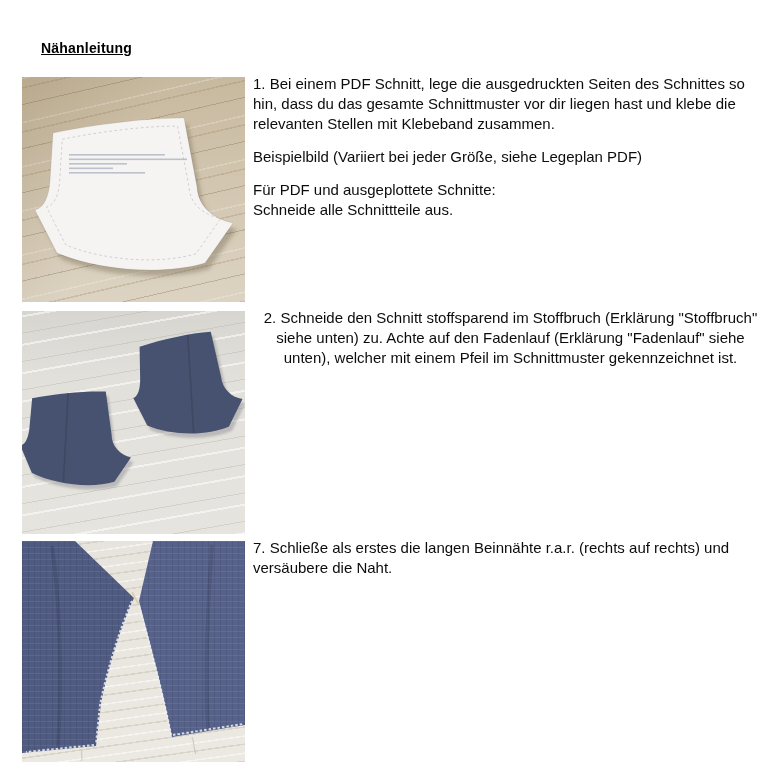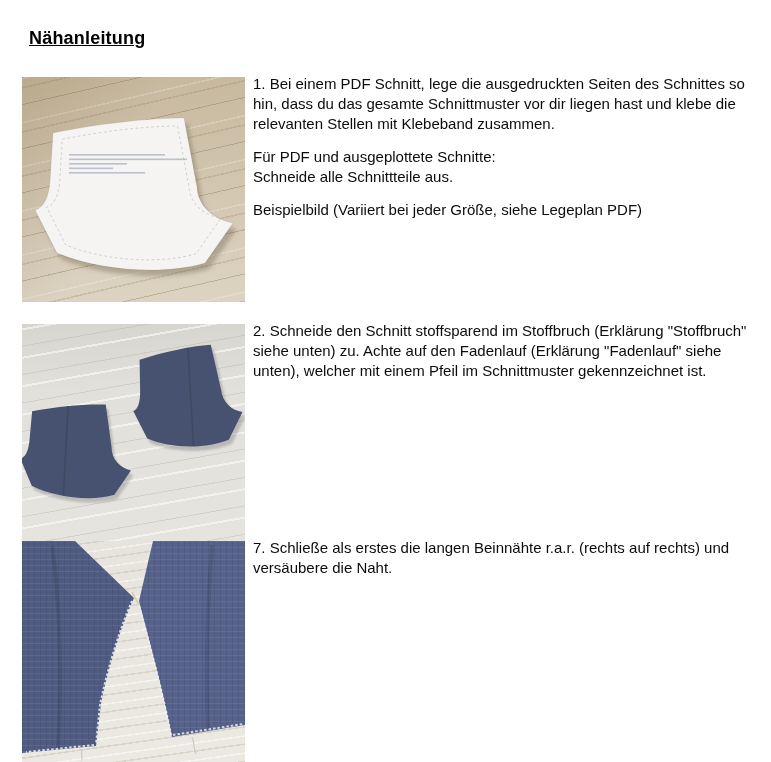--- a/index.html
+++ b/index.html
@@ -1,28 +1,28 @@
 <!DOCTYPE html>
 <html style="--fabric_dark: #46526f; --fabric_left: #505b82; --fabric_light: #57628b; --paper: #f5f4f2; --text: #0c0c0c;"><head>
 <meta charset="utf-8">
 <style>
   html,body{margin:0;padding:0;background:#ffffff;}
   body{width:771px;height:762px;position:relative;overflow:hidden;
        font-family:"Liberation Sans","DejaVu Sans",sans-serif;color:#111;}
   .page{position:absolute;inset:0;}
 
   h1.title{
-    position:absolute;left:25px;top:24px;margin:4px;
-    font-size:18px;font-weight:bold;text-decoration:underline;
+    position:absolute;left:25px;top:24px;margin:16px;
+    font-size:14px;font-weight:bold;text-decoration:underline;
     letter-spacing:.2px;color:#000;
   }
 
   .row{position:absolute;left:0;width:611px;}
   .row1{top:77px;height:225px;}
-  .row2{top:324px;height:223px;}
+  .row2{top:311px;height:223px;text-align:center;}
   .row3{top:541px;height:221px;}
 
   .photo{position:absolute;left:22px;top:0;width:223px;overflow:hidden;}
   .row1 .photo{height:225px;
     background:
       linear-gradient(115deg, rgba(110,88,55,.16), rgba(0,0,0,0) 45%),
       repeating-linear-gradient(347deg,
         rgba(138,112,76,.22) 0 1.5px, rgba(0,0,0,0) 1.5px 9px,
         rgba(255,255,255,.22) 9px 10.5px, rgba(0,0,0,0) 10.5px 27px,
         rgba(120,98,64,.30) 27px 28px, rgba(0,0,0,0) 28px 43px),
@@ -84,23 +84,23 @@
           <rect class="pattern-text-line" x="47" y="77" width="96" height="1.6"></rect>
           <rect class="pattern-text-line" x="47" y="81.5" width="118" height="1.6"></rect>
           <rect class="pattern-text-line" x="47" y="86" width="58" height="1.6"></rect>
           <rect class="pattern-text-line" x="47" y="90.5" width="44" height="1.6"></rect>
           <rect class="pattern-text-line" x="47" y="95" width="76" height="1.6"></rect>
         </g>
       </svg>
     </div>
     <div class="col-text">
       <p>1. Bei einem PDF Schnitt, lege die ausgedruckten Seiten des Schnittes so hin, dass du das gesamte Schnittmuster vor dir liegen hast und klebe die relevanten Stellen mit Klebeband zusammen.</p>
+      <p>Beispielbild (Variiert bei jeder Größe, siehe Legeplan PDF)</p>
       <p>Für PDF und ausgeplottete Schnitte:
 Schneide alle Schnittteile aus.</p>
-      <p>Beispielbild (Variiert bei jeder Größe, siehe Legeplan PDF)</p>
     </div>
   </div>
 
   <div class="row row2">
     <div class="photo">
       <svg viewBox="0 0 223 223" width="223" height="223">
         <defs>
           <filter id="blur2" x="-10%" y="-10%" width="120%" height="120%">
             <feGaussianBlur stdDeviation="1.6"></feGaussianBlur>
           </filter>

